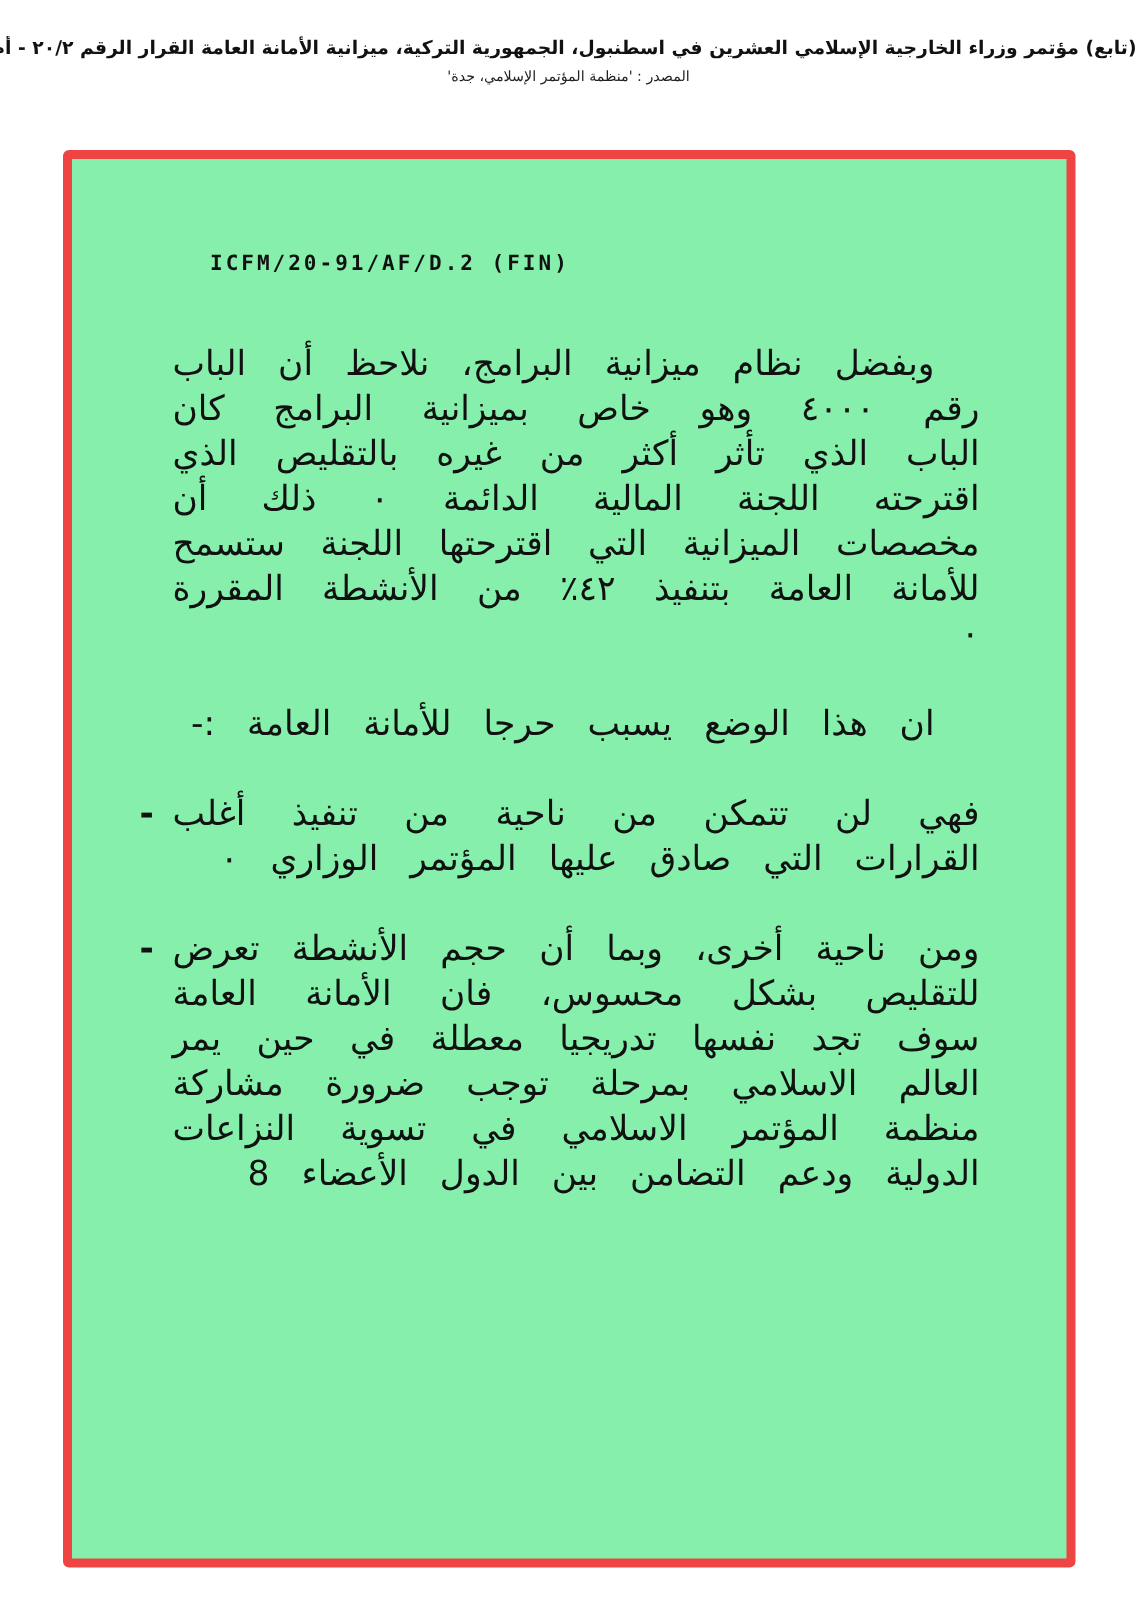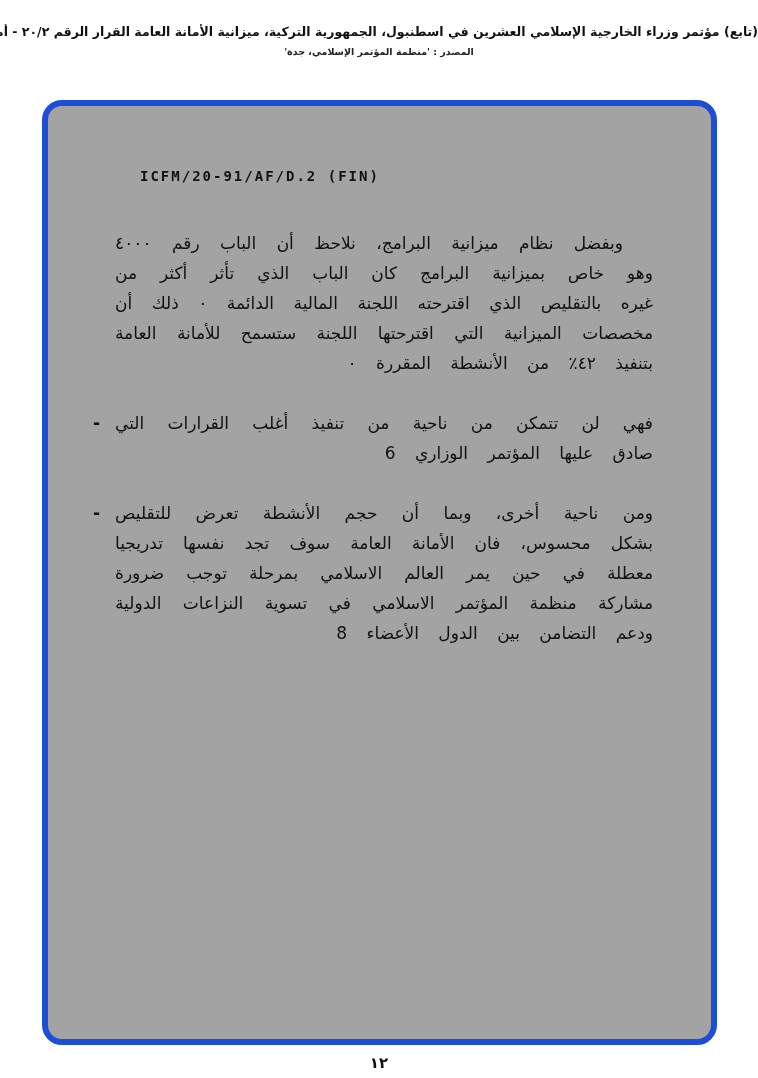--- a/index.html
+++ b/index.html
@@ -26,33 +26,33 @@
     direction: rtl;
     font-size: 12.5px;
     font-weight: bold;
     color: #111;
     white-space: nowrap;
     overflow: hidden;
   }
   .header-line2 {
     direction: rtl;
     font-size: 9.5px;
-    font-weight: bold;
+    font-weight: normal;
     color: #222;
     margin-top: 7px;
   }
   .frame {
     position: absolute;
     left: 42px;
     top: 100px;
     width: 663px;
     height: 933px;
-    border: 6px solid #1d4ed8;
-    border-radius: 20px;
-    background: #a3a3a3;
+    border: 6px solid #ef4444;
+    border-radius: 4px;
+    background: #86efac;
   }
   .doc-code {
     position: absolute;
     left: 92px;
     top: 62px;
     font-family: "DejaVu Sans Mono", monospace;
     font-weight: bold;
     font-size: 14px;
     letter-spacing: 2px;
     color: #111;
@@ -60,21 +60,21 @@
   }
   .body-text {
     position: absolute;
     top: 122px;
     right: 58px;
     left: 47px;
     direction: rtl;
     color: #111;
   }
   .block {
-    font-size: 17px;
+    font-size: 23px;
     line-height: 30px;
     text-align: justify;
     text-align-last: right;
     word-spacing: 14px;
     margin-bottom: 30px;
     margin-left: 20px;
   }
   .para {
     text-indent: 30px;
   }
@@ -109,20 +109,20 @@
 
   <div class="header">
     <div class="header-line1">(تابع) مؤتمر وزراء الخارجية الإسلامي العشرين في اسطنبول، الجمهورية التركية،  ميزانية الأمانة العامة القرار الرقم ٢٠/٢ - أم</div>
     <div class="header-line2">المصدر : 'منظمة المؤتمر الإسلامي، جدة'</div>
   </div>
 
   <div class="frame">
     <div class="doc-code">ICFM/20-91/AF/D.2 (FIN)</div>
     <div class="body-text">
         <div class="block para">وبفضل نظام ميزانية البرامج، نلاحظ أن الباب رقم ٤٠٠٠ وهو خاص بميزانية البرامج كان الباب الذي تأثر أكثر من غيره بالتقليص الذي اقترحته اللجنة المالية الدائمة ٠ ذلك أن مخصصات الميزانية التي اقترحتها اللجنة ستسمح للأمانة العامة بتنفيذ ٤٢٪ من الأنشطة المقررة ٠</div>
-        <div class="block dash-item"><span class="dash">-</span><span>فهي لن تتمكن من ناحية من تنفيذ أغلب القرارات التي صادق عليها المؤتمر الوزاري 6</span></div>
+        <div class="block para">ان هذا الوضع يسبب حرجا للأمانة العامة :-</div>
+        <div class="block dash-item"><span class="dash">-</span><span>فهي لن تتمكن من ناحية من تنفيذ أغلب القرارات التي صادق عليها المؤتمر الوزاري ٠</span></div>
         <div class="block dash-item"><span class="dash">-</span><span>ومن ناحية أخرى، وبما أن حجم الأنشطة تعرض للتقليص بشكل محسوس، فان الأمانة العامة سوف تجد نفسها تدريجيا معطلة في حين يمر العالم الاسلامي بمرحلة توجب ضرورة مشاركة منظمة المؤتمر الاسلامي في تسوية النزاعات الدولية ودعم التضامن بين الدول الأعضاء 8</span></div>
       </div>
   </div>
 
-  <div class="page-number">١٢</div>
 
 </div>
 
 </body></html>

